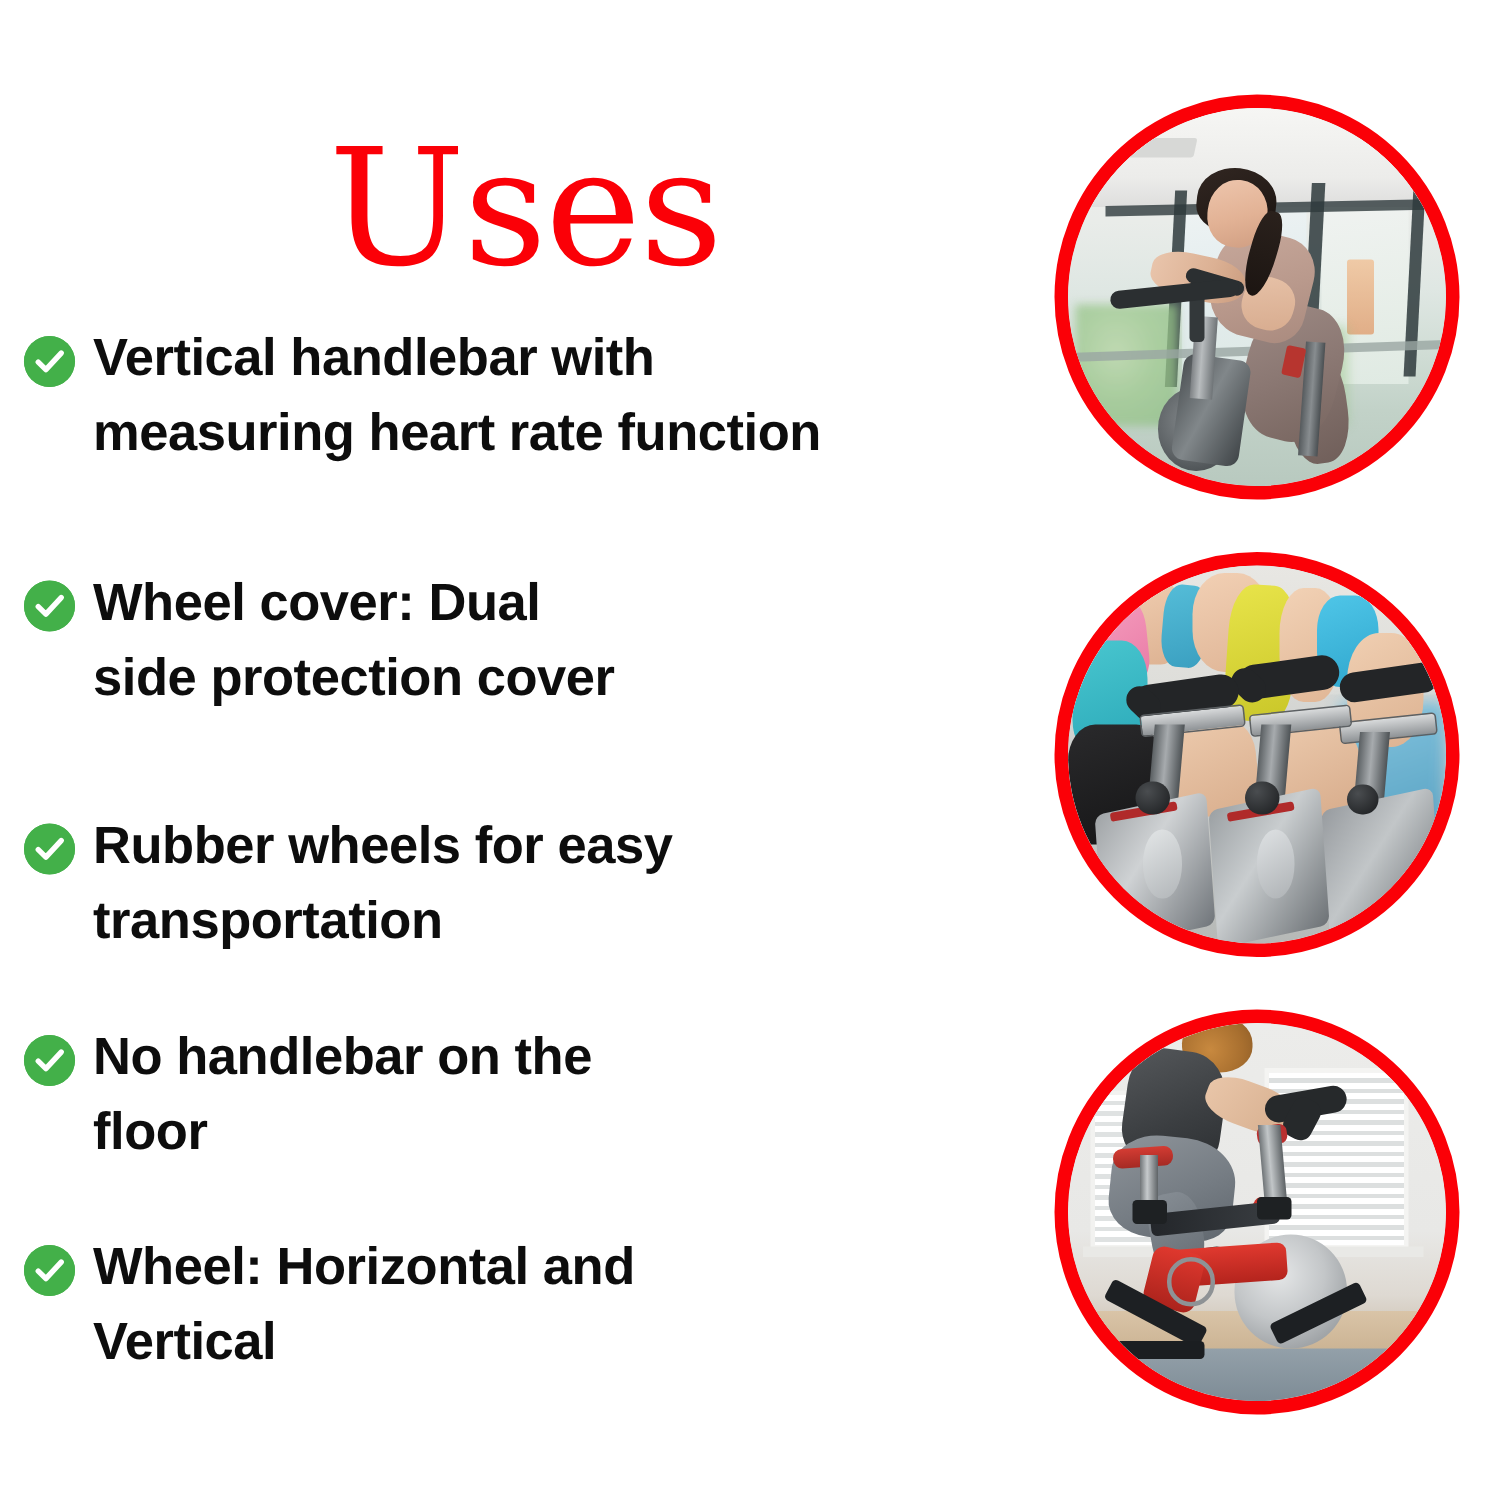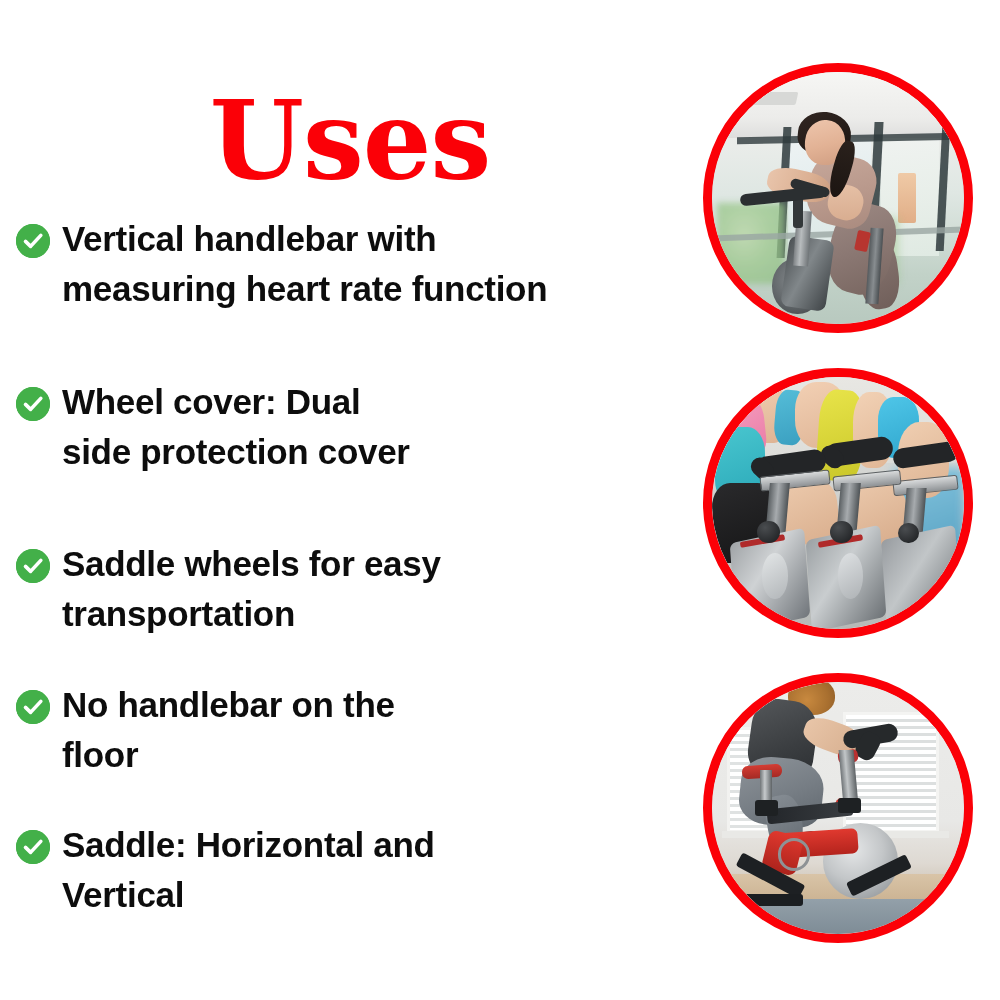--- a/index.html
+++ b/index.html
@@ -26,21 +26,21 @@
   }
 
   
   #title {
     position: absolute;
     left: 0;
     top: 14px;
     width: 700px;
     text-align: center;
     font-family: "DejaVu Serif", "Liberation Serif", serif;
-    font-weight: bold;
+    font-weight: normal;
     font-size: 108px;
     line-height: 1.0;
     color: #fb0007;
     letter-spacing: -1px;
     white-space: nowrap;
   }
 
   
   #bullets {
     position: absolute;
@@ -578,21 +578,21 @@
  side protection cover</div>
     </div>
 
     <div class="bullet" id="b2">
       <span class="badge">
         <svg viewBox="0 0 34 34" xmlns="http://www.w3.org/2000/svg" aria-hidden="true">
           <circle cx="17" cy="17" r="17" fill="#43b049"></circle>
           <path d="M9.5 17.4 L14.6 22.4 L24.8 11.4" fill="none" stroke="#ffffff" stroke-width="3.6" stroke-linecap="round" stroke-linejoin="round"></path>
         </svg>
       </span>
-      <div class="btext">Saddle wheels for easy
+      <div class="btext">Rubber wheels for easy
 transportation</div>
     </div>
 
     <div class="bullet" id="b3">
       <span class="badge">
         <svg viewBox="0 0 34 34" xmlns="http://www.w3.org/2000/svg" aria-hidden="true">
           <circle cx="17" cy="17" r="17" fill="#43b049"></circle>
           <path d="M9.5 17.4 L14.6 22.4 L24.8 11.4" fill="none" stroke="#ffffff" stroke-width="3.6" stroke-linecap="round" stroke-linejoin="round"></path>
         </svg>
       </span>
@@ -600,21 +600,21 @@
   floor</div>
     </div>
 
     <div class="bullet" id="b4">
       <span class="badge">
         <svg viewBox="0 0 34 34" xmlns="http://www.w3.org/2000/svg" aria-hidden="true">
           <circle cx="17" cy="17" r="17" fill="#43b049"></circle>
           <path d="M9.5 17.4 L14.6 22.4 L24.8 11.4" fill="none" stroke="#ffffff" stroke-width="3.6" stroke-linecap="round" stroke-linejoin="round"></path>
         </svg>
       </span>
-      <div class="btext">Saddle: Horizontal and
+      <div class="btext">Wheel: Horizontal and
 Vertical</div>
     </div>
 
   </div>
 
   <div class="circle" id="c0" title="Woman in beige sportswear riding an indoor spin bike in a bright gym with large windows">
     <div class="photo">
       <div class="ly p1-bg"></div>
       <div class="ly p1-ceil"></div>
       <div class="ly p1-ceilvent"></div>

